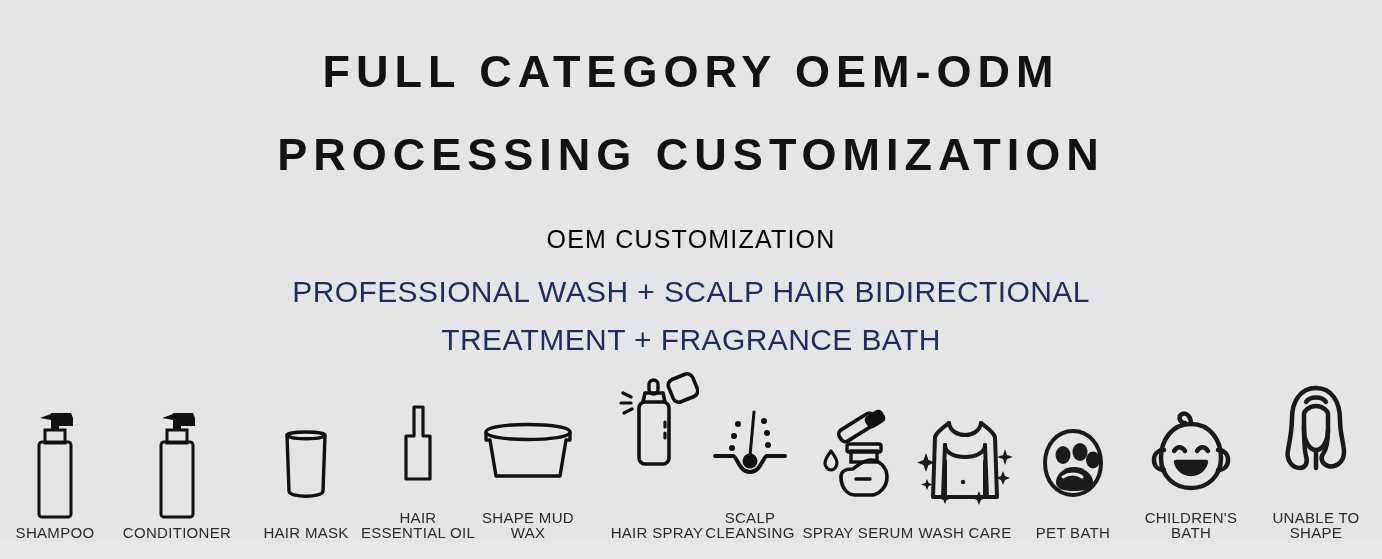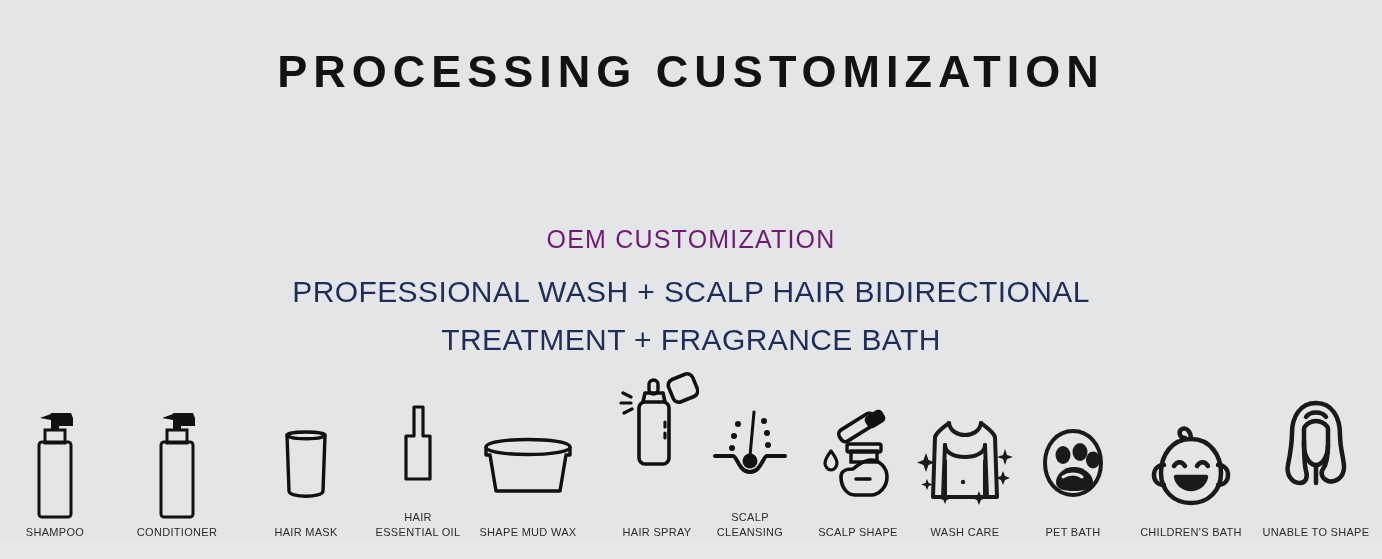--- a/index.html
+++ b/index.html
@@ -22,21 +22,21 @@
   .title-line{
     color:#121212;
     font-size:45px;
     font-weight:bold;
     letter-spacing:6px;
     line-height:83px;
     white-space:nowrap;
   }
   .sub-oem{
     position:absolute;left:0;top:223px;width:1382px;text-align:center;
-    color:#701a75;
+    color:#000000;
     font-size:25px;
     font-weight:normal;
     letter-spacing:1.2px;
     line-height:32px;
   }
   .sub-blue{
     position:absolute;left:0;top:268px;width:1382px;text-align:center;
     color:#1e2d5c;
     font-size:30px;
     letter-spacing:0.4px;
@@ -52,36 +52,37 @@
     justify-content:flex-end;
   }
   .icon-art{
     height:110px;width:100%;
     display:flex;align-items:flex-end;justify-content:center;
   }
   .icon-art svg{display:block;}
   .icon-label{
     margin-top:6px;
     color:#2b2b2b;
-    font-size:11px;
+    font-size:15px;
     letter-spacing:0.3px;
     line-height:15px;
     text-align:center;
     white-space:pre-line;
     width:130px;
   }
 </style>
 </head>
 <body>
 
 <div class="banner">
 
   <div class="bottom-band"></div>
 
   <div class="title-block">
+    <div class="title-line">FULL CATEGORY OEM-ODM</div>
     <div class="title-line">PROCESSING CUSTOMIZATION</div>
   </div>
 
   <div class="sub-oem">OEM CUSTOMIZATION</div>
 
   <div class="sub-blue">
     <div>PROFESSIONAL WASH + SCALP HAIR BIDIRECTIONAL</div>
     <div>TREATMENT + FRAGRANCE BATH</div>
   </div>
 
@@ -183,21 +184,21 @@
         <svg width="86" height="110" viewBox="0 0 86 110">
           <path d="M38 60 C38 60 48 51 56 51 C64 51 72 58 72 68 C72 78 64 86 56 86 L40 86 C32 86 26 78 26 68 C26 62 30 60 38 60 Z" fill="none" stroke="#111" stroke-width="3.6" stroke-linejoin="round"></path>
           <rect x="36" y="42" width="26" height="11" fill="none" stroke="#111" stroke-width="3.4"></rect>
           <rect x="32" y="35" width="34" height="8" rx="2" fill="none" stroke="#111" stroke-width="3.4"></rect>
           <line x1="41" y1="70" x2="55" y2="70" stroke="#111" stroke-width="3.4" stroke-linecap="round"></line>
           <rect x="22" y="12" width="40" height="13" rx="5" fill="none" stroke="#111" stroke-width="3.6" transform="rotate(-32 42 18)"></rect>
           <rect x="50" y="3" width="20" height="14" rx="5" fill="#111" transform="rotate(-32 60 10)"></rect>
           <path d="M16 42 C16 42 22 50 22 54 C22 58 19 61 16 61 C13 61 10 58 10 54 C10 50 16 42 16 42 Z" fill="none" stroke="#111" stroke-width="3.2" stroke-linejoin="round"></path>
         </svg>
       </div>
-      <div class="icon-label">SCALP SHAPE</div>
+      <div class="icon-label">SPRAY SERUM</div>
     </div>
 
     <div class="icon-cell" style="left:900px;width:130px;">
       <div class="icon-art">
         <svg width="96" height="110" viewBox="0 0 96 110">
           <path d="M32 14 C30 16 20 22 18 28 L16 88 L26 88 L28 36" fill="none" stroke="#1a1a1a" stroke-width="4" stroke-linecap="round" stroke-linejoin="round"></path>
           <path d="M64 14 C66 16 76 22 78 28 L80 88 L70 88 L68 36" fill="none" stroke="#1a1a1a" stroke-width="4" stroke-linecap="round" stroke-linejoin="round"></path>
           <path d="M32 14 C34 30 62 30 64 14" fill="none" stroke="#1a1a1a" stroke-width="4" stroke-linecap="round"></path>
           <path d="M28 36 C28 52 68 52 68 36" fill="none" stroke="#1a1a1a" stroke-width="4" stroke-linecap="round"></path>
           <path d="M28 52 L28 88 L68 88 L68 52" fill="none" stroke="#1a1a1a" stroke-width="4" stroke-linecap="round"></path>

